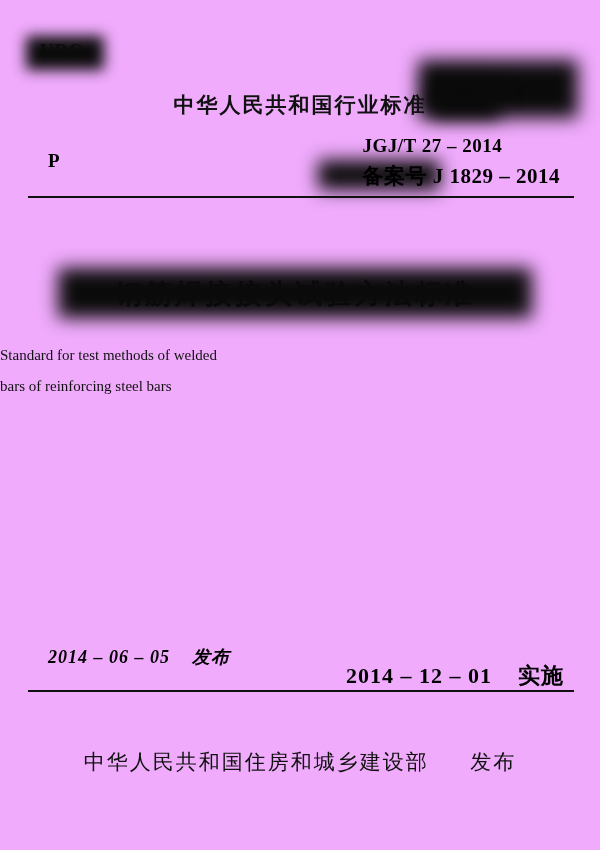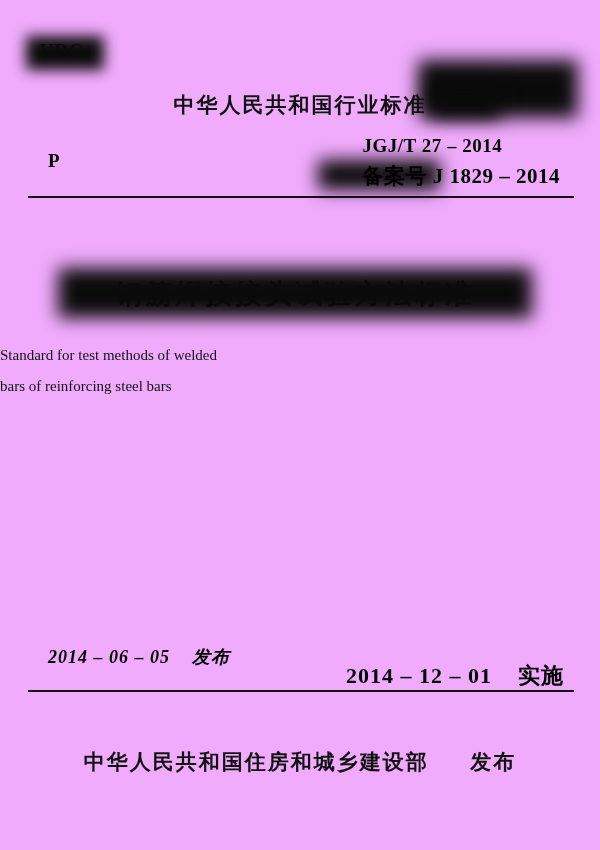--- a/index.html
+++ b/index.html
@@ -172,21 +172,21 @@
   }
 
   .publisher {
     position: absolute;
     left: 0;
     top: 748px;
     width: 600px;
     text-align: center;
     font-family: "Liberation Sans", sans-serif;
     font-size: 21px;
-    font-weight: bold;
+    font-weight: normal;
     letter-spacing: 2px;
     color: #111;
   }
   .publisher .gap {
     display: inline-block;
     width: 26px;
   }
 </style>
 </head>
 <body>

